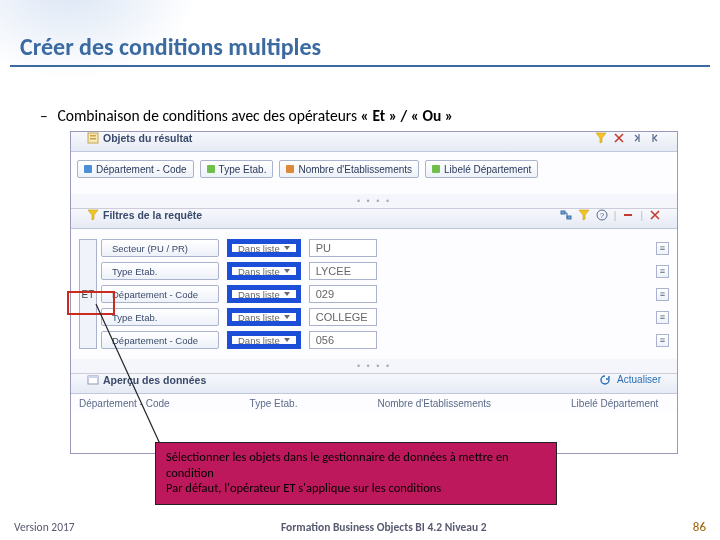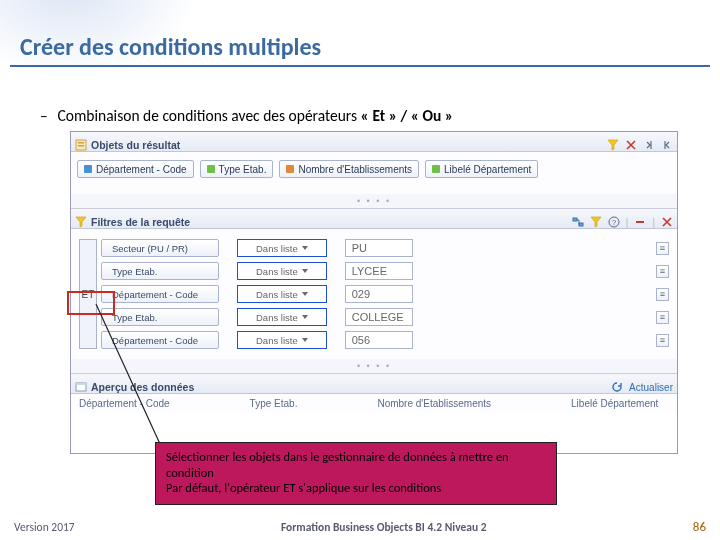--- a/index.html
+++ b/index.html
@@ -3,37 +3,37 @@
 <meta charset="utf-8">
 <style>
   * { box-sizing: border-box; margin: 0; padding: 0; }
   body { width: 720px; height: 540px; font-family: Calibri, Arial, sans-serif; background: #fff; position: relative; overflow: hidden; }
   .deco-tl { position: absolute; top: -80px; left: -60px; width: 260px; height: 160px; background: radial-gradient(ellipse at 50% 40%, rgba(48,109,195,0.18) 0%, rgba(255,255,255,0) 70%); pointer-events: none; }
   .title { color: #3b6aa0; font-weight: 700; font-size: 24px; padding: 32px 0 4px 10px; border-bottom: 2px solid #3b6aa0; margin: 0 10px 8px 10px; }
   .bullet { font-size: 15.5px; color: #000; padding: 4px 10px 6px 40px; margin-top: 35px; }
   .bullet .dash { display: inline-block; width: 14px; }
   .app { margin: 0 42px 0 70px; border: 1px solid #99b; background: #fdfdff; font-size: 10px; color: #333; font-family: Tahoma, Arial, sans-serif; }
   .panel { border-bottom: 1px solid #ccd; }
-  .panel-hdr { display: flex; align-items: flex-end; height: 20px; background: linear-gradient(#f6f8fc,#e6eaf4); padding: 0 4px; gap: 4px; border-bottom: 1px solid #c0c7db; }
+  .panel-hdr { display: flex; align-items: flex-start; height: 20px; background: linear-gradient(#f6f8fc,#e6eaf4); padding: 0 16px; gap: 4px; border-bottom: 1px solid #c0c7db; }
   .panel-hdr .lbl { font-weight: 700; color: #3a4a6a; font-size: 10.5px; flex: 1; }
   .panel-body { padding: 6px; background: #fdfdff; min-height: 42px; position: relative; }
   .dots { text-align: center; color: #aab; font-size: 9px; letter-spacing: 2px; padding: 2px 0; background: #f5f6fb; }
   .chip { display: inline-flex; align-items: center; gap: 4px; height: 18px; padding: 0 6px; border: 1px solid #a9b3ce; background: linear-gradient(#fff,#edf1f9); border-radius: 2px; margin: 2px 6px 2px 0; font-size: 10px; color: #2a3a5a; }
   .chip .dim-icon { width: 8px; height: 8px; background: #4b8fd6; border-radius: 1px; }
   .chip .attr-icon { width: 8px; height: 8px; background: #6fbf4a; border-radius: 1px; }
   .chip .msr-icon { width: 8px; height: 8px; background: #e0883a; border-radius: 1px; }
   .hdr-icons { display: flex; gap: 6px; align-items: center; }
   .sq-ic { width: 12px; height: 12px; display: inline-block; }
   .filter-area { display: flex; align-items: stretch; gap: 4px; }
   .et-box { width: 18px; display: flex; align-items: center; justify-content: center; border: 1px solid #a9b3ce; background: #f1f3fa; color: #444; font-size: 10px; }
   .red-box { position: absolute; border: 2px solid #cc2a1e; pointer-events: none; }
   .rows { flex: 1; display: flex; flex-direction: column; gap: 5px; }
-  .frow { display: flex; align-items: center; gap: 18px; }
+  .frow { display: flex; align-items: center; gap: 8px; }
   .fname { display: inline-flex; align-items: center; gap: 4px; height: 18px; padding: 0 6px; border: 1px solid #a9b3ce; background: linear-gradient(#fff,#edf1f9); border-radius: 2px; min-width: 118px; font-size: 9.5px; color: #3a4a6a; }
-  .fop { height: 18px; padding: 0 18px; border: 1px solid #1d4ed8; background: #fff; font-size: 9.5px; color: #666; display: inline-flex; align-items: center; gap: 2px; }
+  .fop { height: 18px; padding: 0 6px; border: 5px solid #1d4ed8; background: #fff; font-size: 9.5px; color: #666; display: inline-flex; align-items: center; gap: 2px; }
   .fval { height: 18px; min-width: 68px; padding: 0 6px; border: 1px solid #a9b3ce; background: #fff; font-size: 11px; color: #666; display: inline-flex; align-items: center; }
   .after-ic { width: 13px; height: 13px; border: 1px solid #a9b3ce; background: linear-gradient(#fff,#edf1f9); display: inline-flex; align-items: center; justify-content: center; font-size: 9px; color: #567; }
   .apercu-cols { display: flex; padding: 4px 8px; gap: 80px; color: #5a6a8a; font-size: 10px; }
   .callout { position: absolute; left: 155px; top: 442px; width: 402px; border: 1.5px solid #222; background: #be185d; padding: 6px 10px 8px 10px; font-size: 12.5px; line-height: 1.25; }
   .callout-line { position: absolute; pointer-events: none; }
   .footer { position: absolute; bottom: 6px; left: 0; right: 0; display: flex; align-items: center; font-size: 11.5px; color: #585a70; padding: 0 14px; }
   .footer .mid { flex: 1; text-align: center; color: #585a70; font-weight: bold; }
   .footer .pg { color: #a16207; font-size: 13px; }
   .tri-down { display: inline-block; width: 0; height: 0; border-left: 3px solid transparent; border-right: 3px solid transparent; border-top: 4px solid #667; margin-left: 2px; }
 </style>

